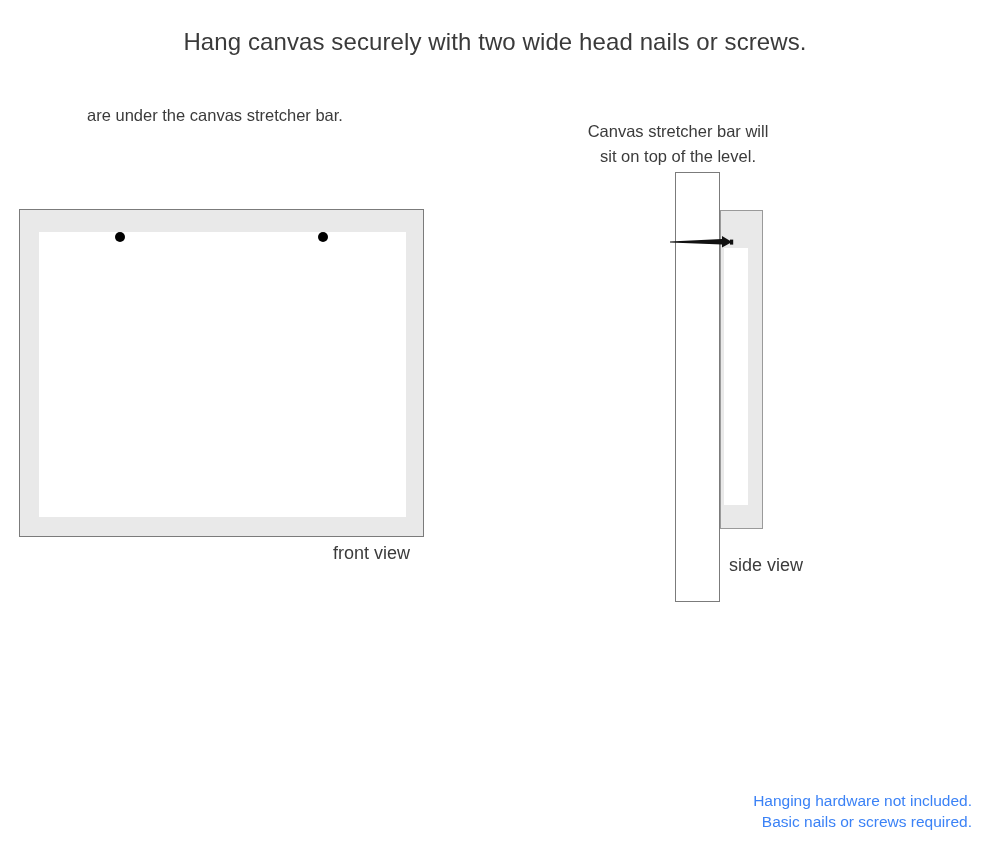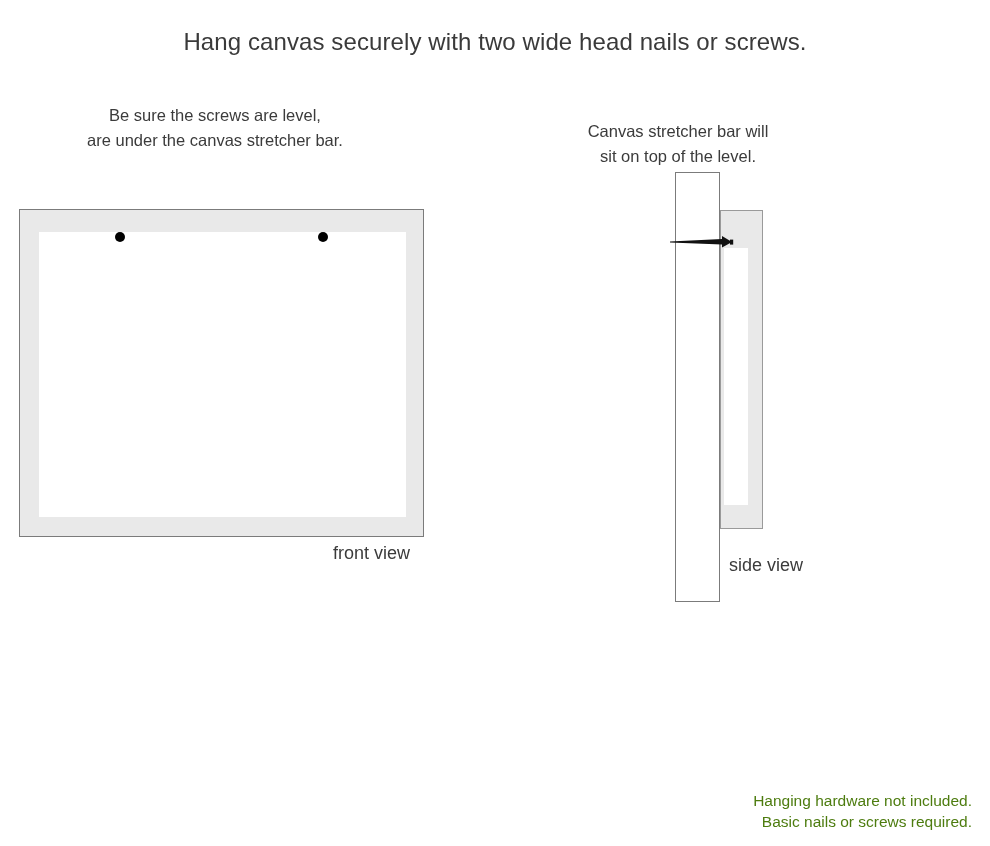--- a/index.html
+++ b/index.html
@@ -149,34 +149,33 @@
   
   #footer-note {
     position: absolute;
     right: 18px;
     top: 790px;
     width: 400px;
     text-align: right;
     font-size: 15.5px;
     font-weight: 300;
     line-height: 21px;
-    color: #4d7c0f;
+    color: #3b82f6;
   }
   #footer-note .line {
     display: block;
     white-space: nowrap;
   }
 </style>
 </head>
 <body>
 
 <div id="page-title">Hang canvas securely with two wide head nails or screws.</div>
 
 <div class="caption" id="caption-front">
-  <span class="line">Be sure the screws are level,</span>
   <span class="line">are under the canvas stretcher bar.</span>
 </div>
 
 <div class="caption" id="caption-side">
   <span class="line">Canvas stretcher bar will</span>
   <span class="line">sit on top of the level.</span>
 </div>
 
 <div id="front-view-diagram">
   <div id="front-view-frame"></div>

